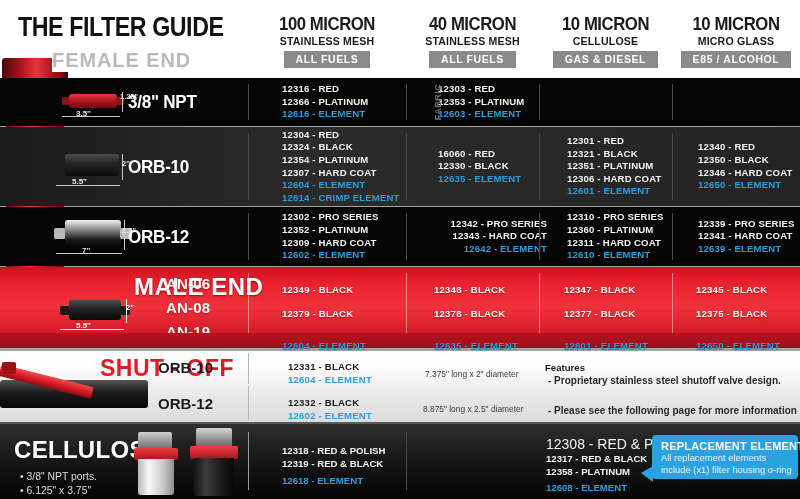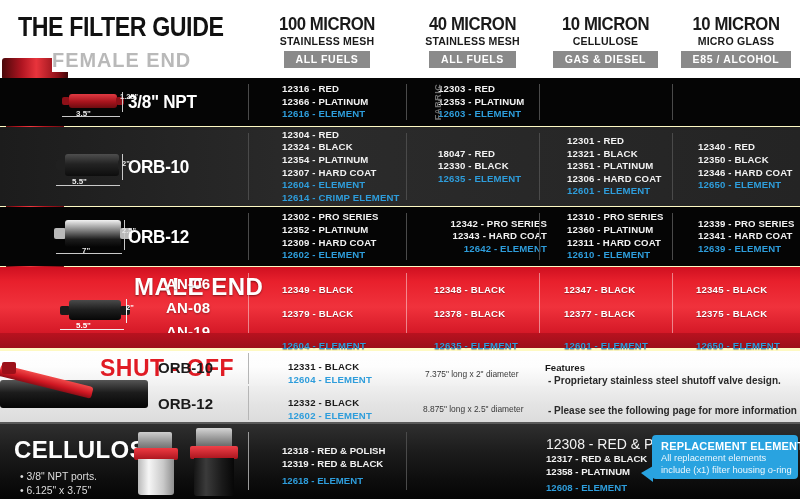--- a/index.html
+++ b/index.html
@@ -1,17 +1,17 @@
 <!DOCTYPE html>
 <html><head>
 <meta charset="utf-8">
 <style>
   html,body{margin:0;padding:0;background:#000;}
   body{width:800px;height:499px;overflow:hidden;font-family:"Liberation Sans",sans-serif;}
-  #page{position:relative;width:800px;height:499px;background:#fef9c3;}
+  #page{position:relative;width:800px;height:499px;background:#a3a3a3;}
 
   
   .abs{position:absolute;}
   .nosel{user-select:none;}
 
   
   .title{
     position:absolute;left:18px;top:12px;
     font-family:"Liberation Sans",sans-serif;
     font-weight:bold;font-size:27px;letter-spacing:-0.5px;
@@ -236,21 +236,21 @@
       <div class="cell" style="left:8px;width:150px;padding-left:26px;">
         <div class="ln w">12304 - RED</div>
         <div class="ln w">12324 - BLACK</div>
         <div class="ln w">12354 - PLATINUM</div>
         <div class="ln w">12307 - HARD COAT</div>
         <div class="ln b">12604 - ELEMENT</div>
         <div class="ln b">12614 - CRIMP ELEMENT</div>
       </div>
       <div class="vdiv" style="left:158px;"></div>
       <div class="cell" style="left:166px;width:133px;padding-left:24px;">
-        <div class="ln w">18047 - RED</div>
+        <div class="ln w">16060 - RED</div>
         <div class="ln w">12330 - BLACK</div>
         <div class="ln b">12635 - ELEMENT</div>
       </div>
       <div class="vdiv" style="left:291px;"></div>
       <div class="cell" style="left:299px;width:133px;padding-left:20px;">
         <div class="ln w">12301 - RED</div>
         <div class="ln w">12321 - BLACK</div>
         <div class="ln w">12351 - PLATINUM</div>
         <div class="ln w">12306 - HARD COAT</div>
         <div class="ln b">12601 - ELEMENT</div>

